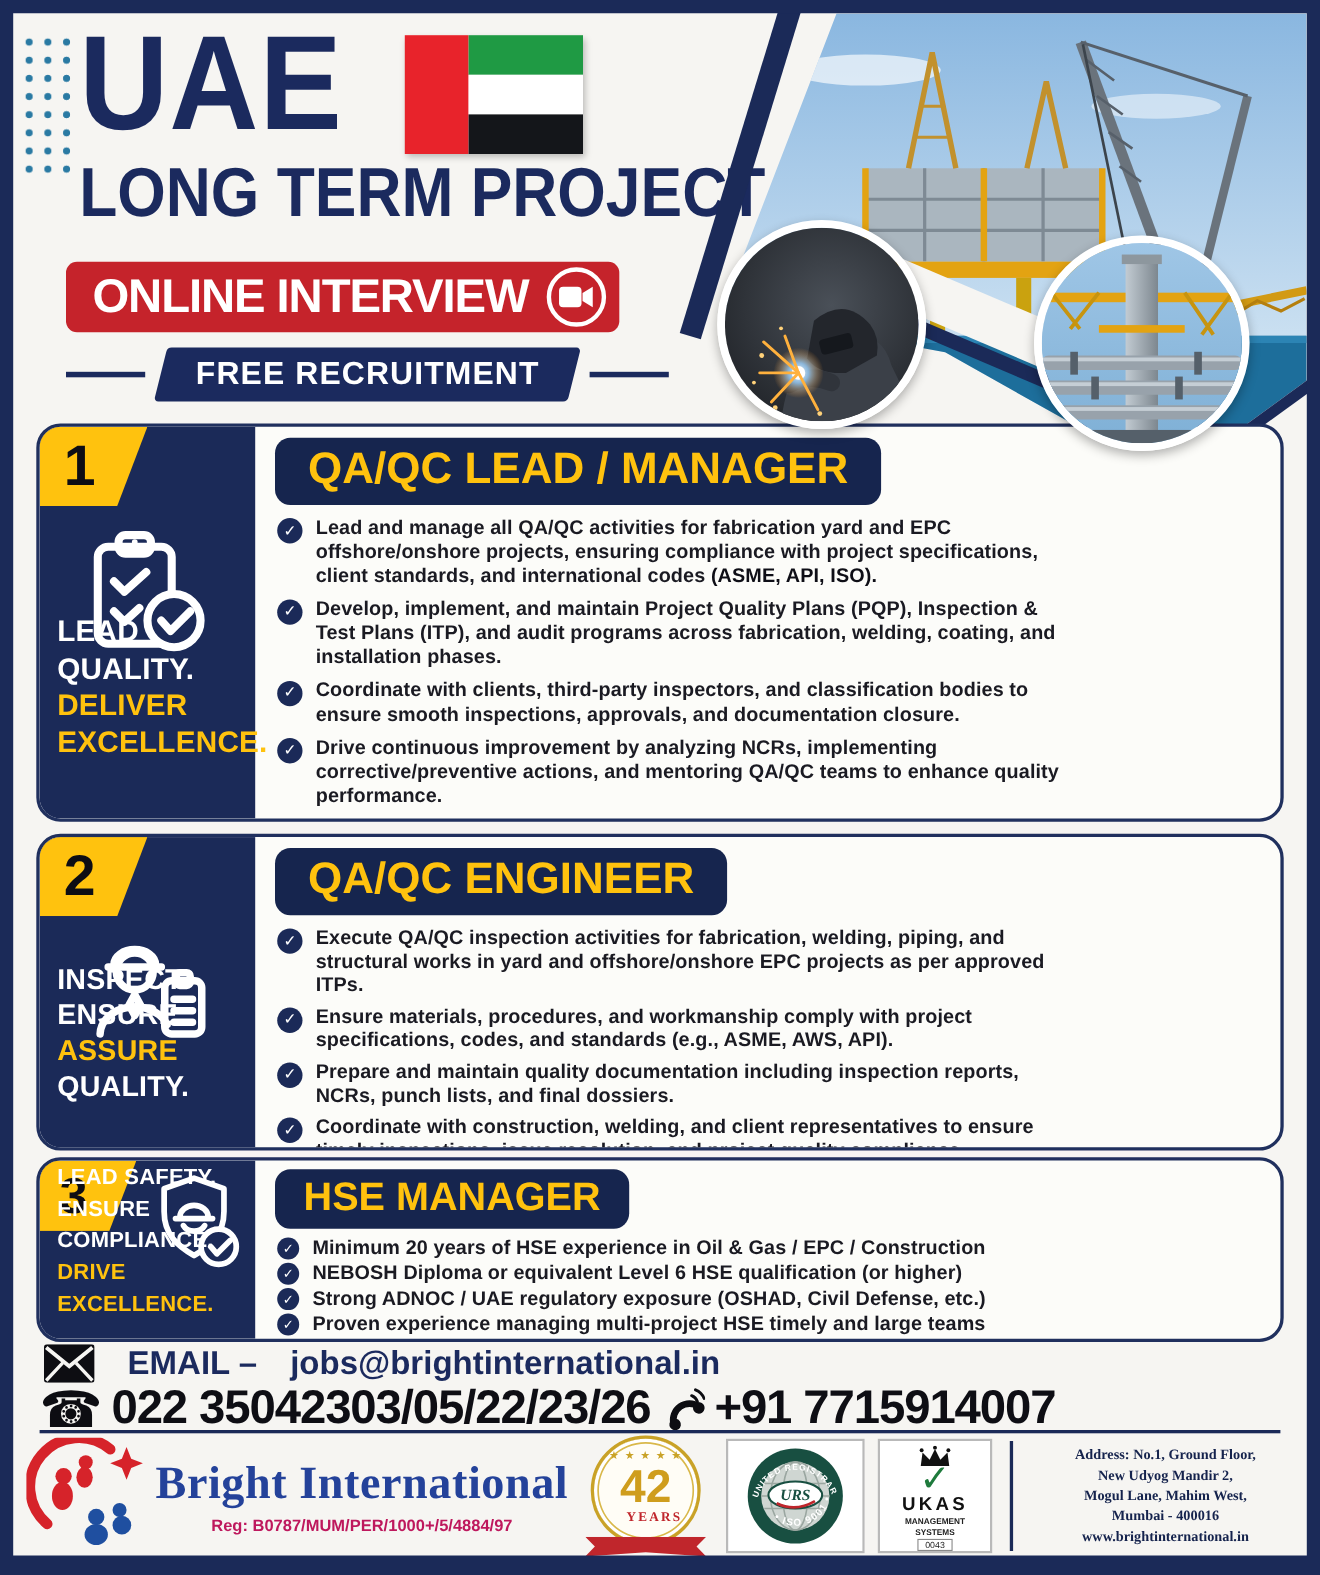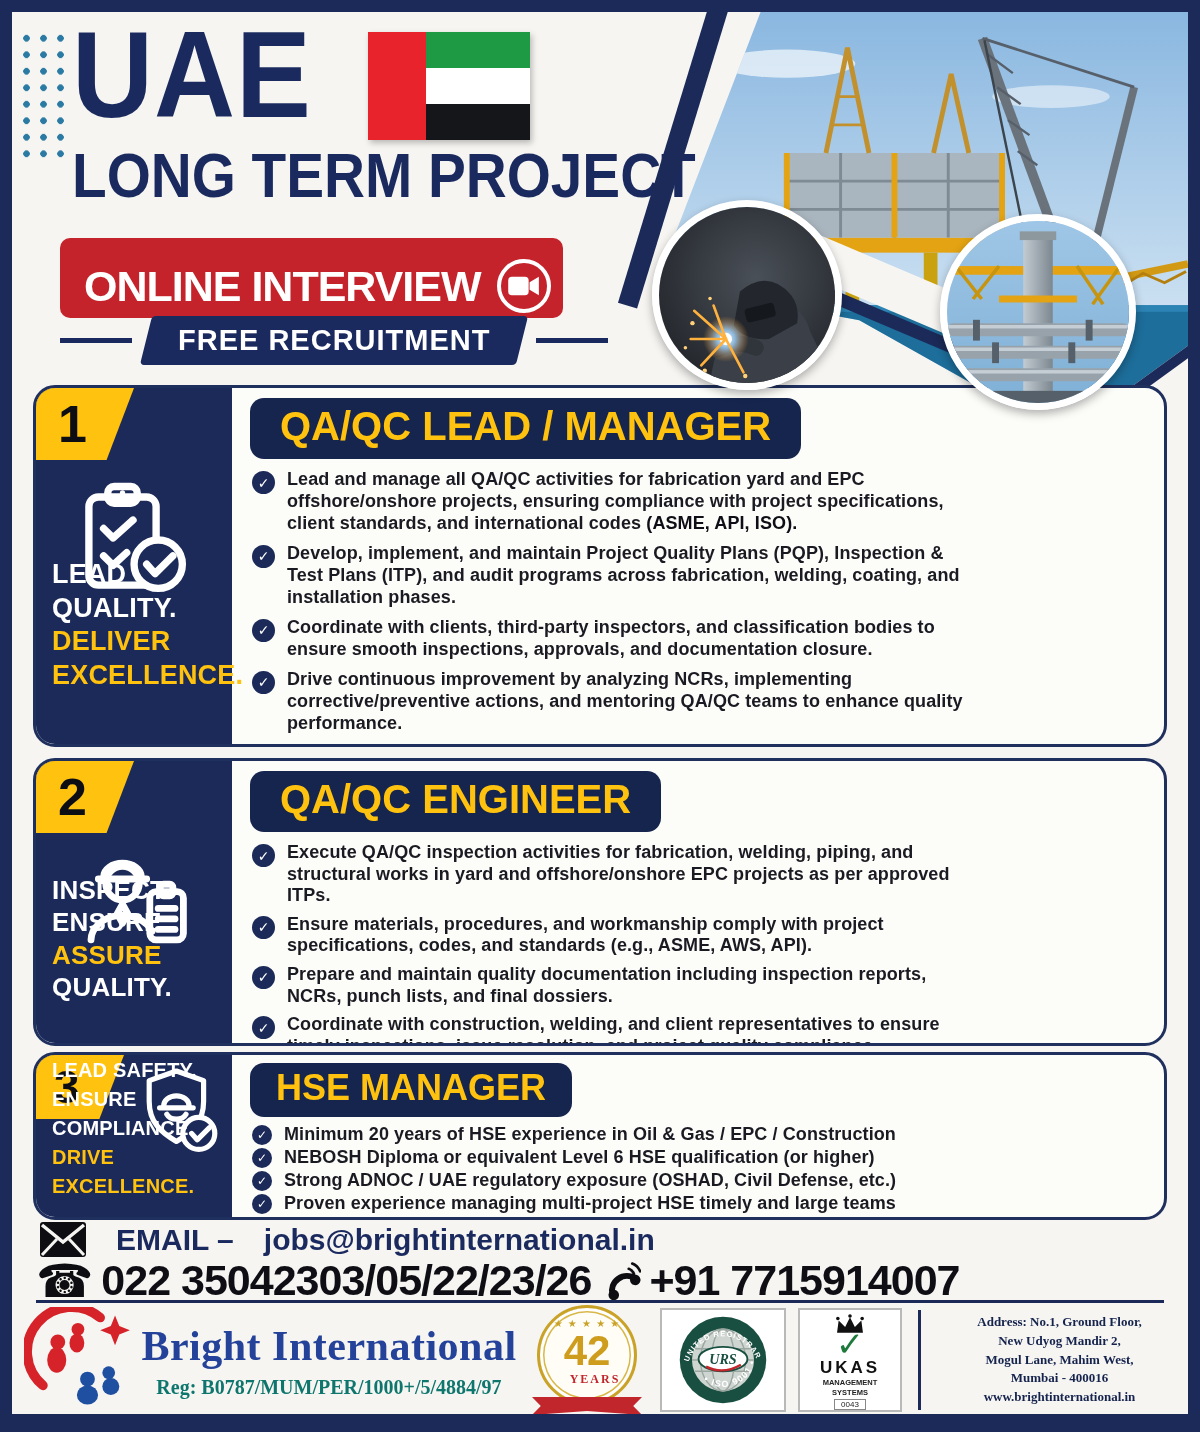--- a/index.html
+++ b/index.html
@@ -14,21 +14,21 @@
   .uae{position:absolute;left:72px;top:14px;font-size:122px;font-weight:900;color:#1b2a5e;
        line-height:1;letter-spacing:1px;transform:scaleX(.92);transform-origin:left top;z-index:2;}
   .flag{position:absolute;left:368px;top:32px;width:162px;height:108px;display:flex;z-index:2;
         box-shadow:2px 3px 6px rgba(0,0,0,.25);}
   .flag .red{width:36%;background:#e8232b;}
   .flag .stripes{flex:1;display:flex;flex-direction:column;}
   .flag .g{flex:1;background:#1f9a44;} .flag .wst{flex:1;background:#ffffff;} .flag .b{flex:1;background:#14161a;}
   .ltp{position:absolute;left:72px;top:144px;font-size:63px;font-weight:900;color:#1b2a5e;line-height:1;
        letter-spacing:0;transform:scaleX(.9);transform-origin:left top;white-space:nowrap;z-index:2;}
   .intv{position:absolute;left:60px;top:238px;height:64px;background:#c5232b;border-radius:10px;
-        display:inline-flex;align-items:center;gap:16px;padding:16px 12px 0 24px;z-index:2;}
+        display:inline-flex;align-items:center;gap:16px;padding:0 12px 0 24px;z-index:2;}
   .intv .txt{font-size:43px;font-weight:900;color:#fff;letter-spacing:-1px;white-space:nowrap;}
   .cam{width:54px;height:54px;border-radius:50%;border:4px solid #fff;background:#c5232b;
        display:flex;align-items:center;justify-content:center;box-sizing:border-box;}
   .recr{position:absolute;left:60px;top:316px;display:flex;align-items:center;gap:14px;z-index:2;}
   .dash{width:72px;height:5px;background:#1b2a5e;}
   .free{background:#1b2a5e;transform:skewX(-14deg);padding:8px 32px;border-radius:4px;}
   .free span{display:inline-block;transform:skewX(14deg);color:#fff;font-weight:900;font-size:29px;letter-spacing:1px;}
 
   .hero-photo{position:absolute;top:12px;left:640px;width:548px;height:376px;z-index:1;
               clip-path:polygon(22% 0,100% 0,100% 100%,62% 100%,40% 82%,3% 72%);}
@@ -90,21 +90,21 @@
   .tel{font-family:"DejaVu Sans",sans-serif;font-size:46px;color:#0d0d12;line-height:1;}
   .pnum{font-size:43px;font-weight:900;color:#0e0e14;letter-spacing:-1px;white-space:nowrap;}
   .sep{position:absolute;left:36px;right:36px;top:1300px;height:3px;background:#1b2a58;z-index:5;}
 
   
   .footer{position:absolute;left:16px;right:16px;top:1306px;height:108px;display:flex;align-items:center;z-index:5;}
   .logo{width:110px;height:106px;flex:0 0 auto;margin-left:8px;}
   .logo svg{width:100%;height:100%;}
   .namecol{width:390px;text-align:center;flex:0 0 auto;}
   .cname{font-family:"Liberation Serif",serif;font-size:42px;font-weight:600;color:#24429a;letter-spacing:.5px;}
-  .creg{font-family:Liberation Serif, serif;font-size:20px;font-weight:700;color:#0f766e;margin-top:6px;}
+  .creg{font-family:Liberation Sans, sans-serif;font-size:15px;font-weight:700;color:#be185d;margin-top:6px;}
   .badge42{width:118px;flex:0 0 auto;display:flex;flex-direction:column;align-items:center;margin:0 4px;}
   .b42-circle{width:100px;height:100px;border-radius:50%;background:#fffdf6;border:3px solid #c9a227;
               box-shadow:inset 0 0 0 3px #fff, inset 0 0 0 4.5px #d9b84a;
               display:flex;flex-direction:column;align-items:center;box-sizing:border-box;}
   .b42-stars{color:#c9a227;font-family:"DejaVu Sans",sans-serif;font-size:10px;letter-spacing:1px;margin-top:10px;}
   .b42-num{font-size:42px;font-weight:900;color:#cf9d1d;line-height:1;margin-top:1px;}
   .b42-years{font-size:12px;font-weight:800;color:#c0262c;letter-spacing:2px;font-family:"Liberation Serif",serif;margin-left:16px;}
   .b42-ribbon{width:110px;height:18px;background:#c0262c;margin-top:-8px;
               clip-path:polygon(0 0,100% 0,92% 50%,100% 100%,50% 78%,0 100%,8% 50%);}
   .cert{background:#fff;border:2px solid #b9b9b9;box-sizing:border-box;flex:0 0 auto;}

